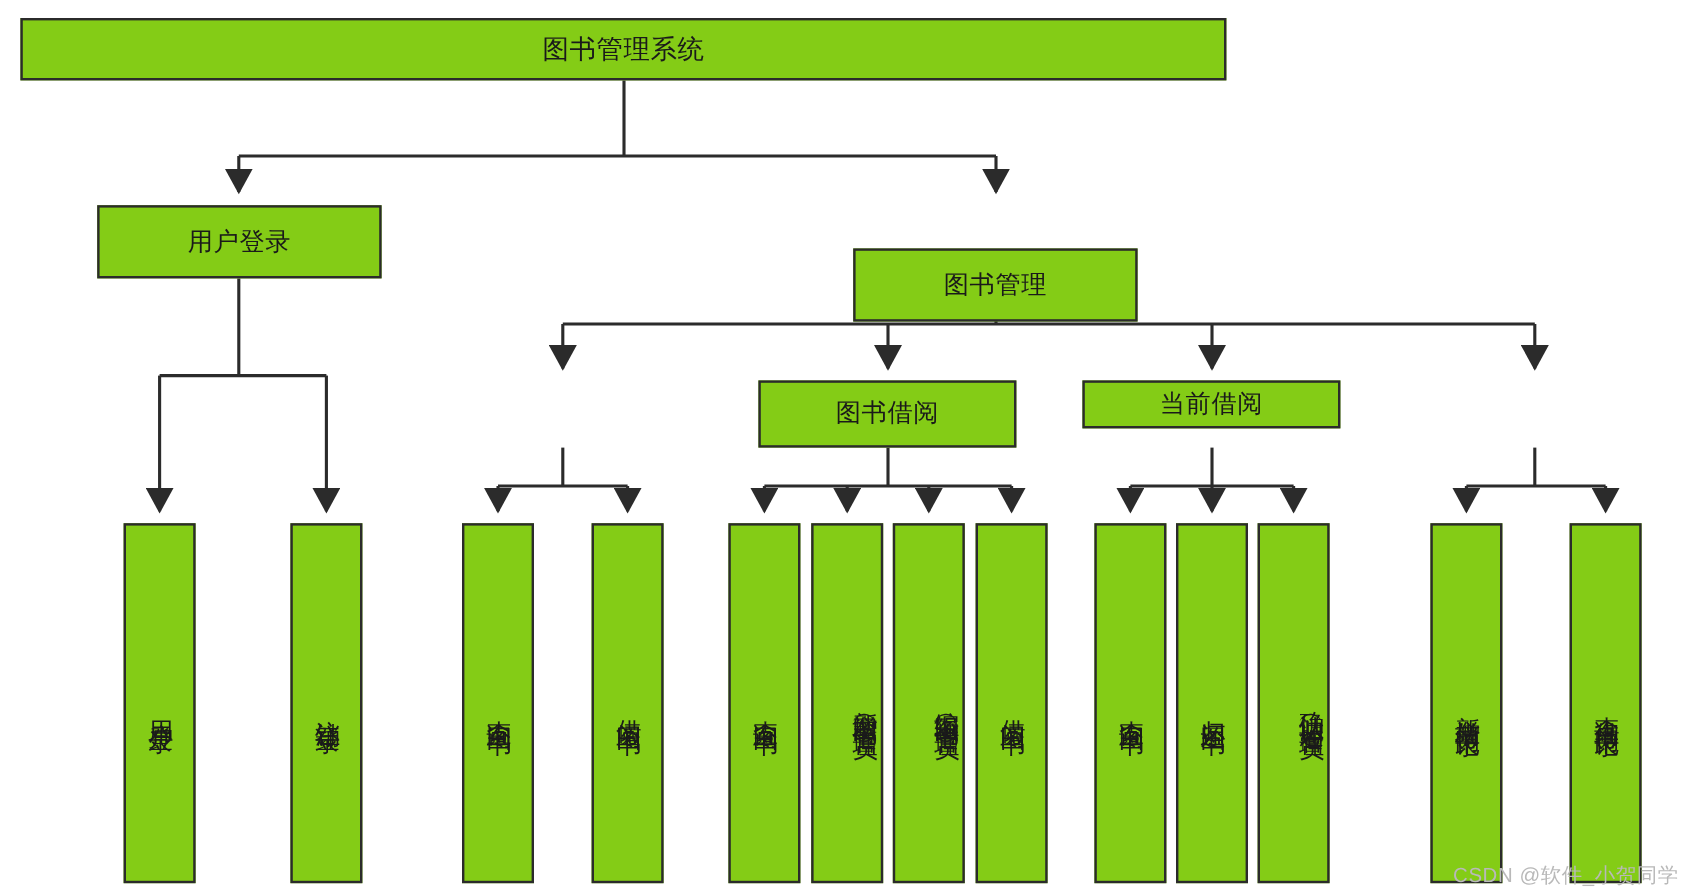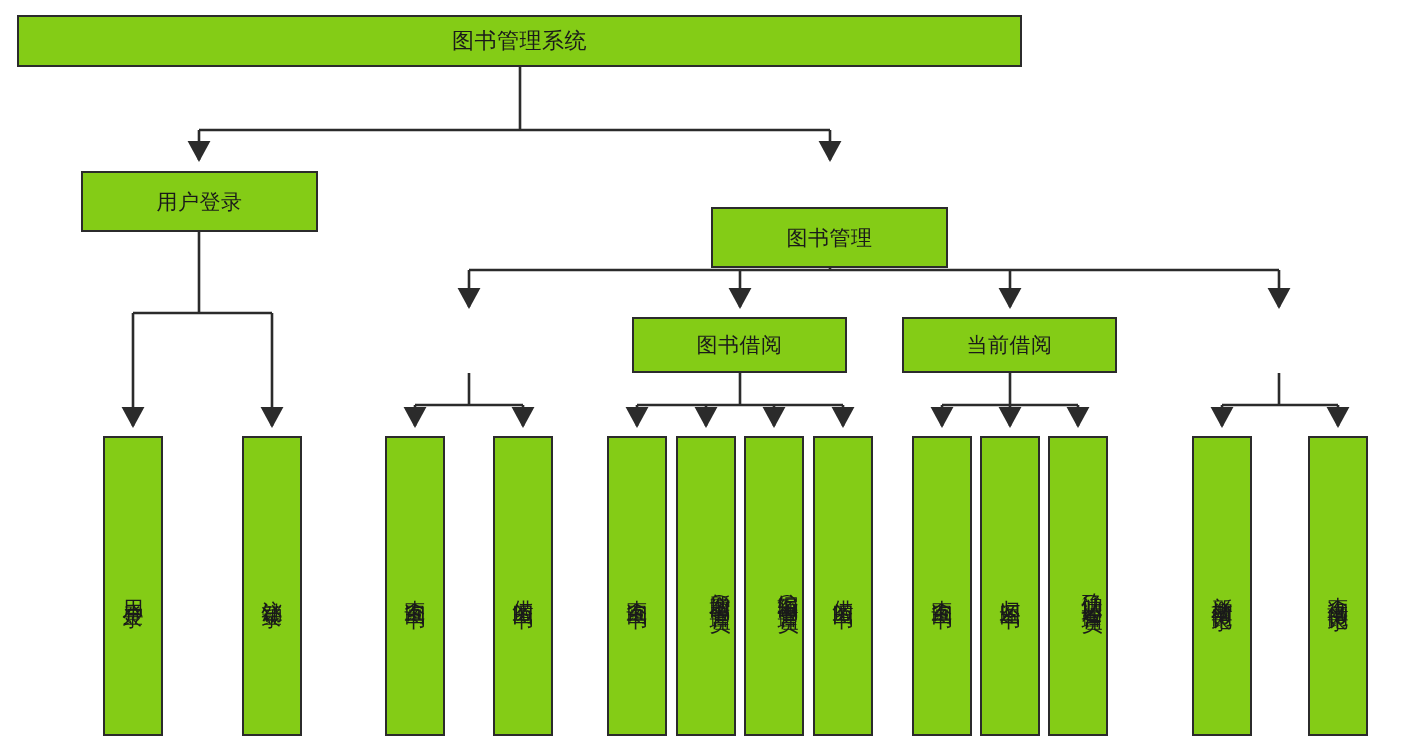--- a/index.html
+++ b/index.html
@@ -134,21 +134,21 @@
 
   <div class="node horiz" id="root-node" style="left:17px; top:15px; width:1005px; height:52px;">图书管理系统</div>
 
   <div class="node horiz" style="left:81px; top:171px; width:237px; height:61px;">用户登录</div>
 
   <div class="node horiz" style="left:711px; top:171px; width:237px; height:61px;margin-top:36px;">图书管理</div>
 
 
   <div class="node horiz" style="left:632px; top:317px; width:215px; height:56px;">图书借阅</div>
 
-  <div class="node horiz" style="left:902px; top:317px; width:215px; height:56px;">当前借阅</div>
+  <div class="node horiz" style="left:902px; top:317px; width:215px; height:40px;">当前借阅</div>
 
 
   <div class="node vert centered" style="left:103px; top:436px; width:60px; height:300px;">
     <span class="vlabel">用户登录</span>
   </div>
 
   <div class="node vert centered" style="left:242px; top:436px; width:60px; height:300px;">
     <span class="vlabel">注销登录</span>
   </div>
 
@@ -189,14 +189,15 @@
   </div>
 
   <div class="node vert centered" style="left:1192px; top:436px; width:60px; height:300px;">
     <span class="vlabel">新增借阅记录</span>
   </div>
 
   <div class="node vert centered" style="left:1308px; top:436px; width:60px; height:300px;">
     <span class="vlabel">查询借阅记录</span>
   </div>
 
+  <div class="watermark">CSDN @软件_小贺同学</div>
 
 </div>
 
 </body></html>

